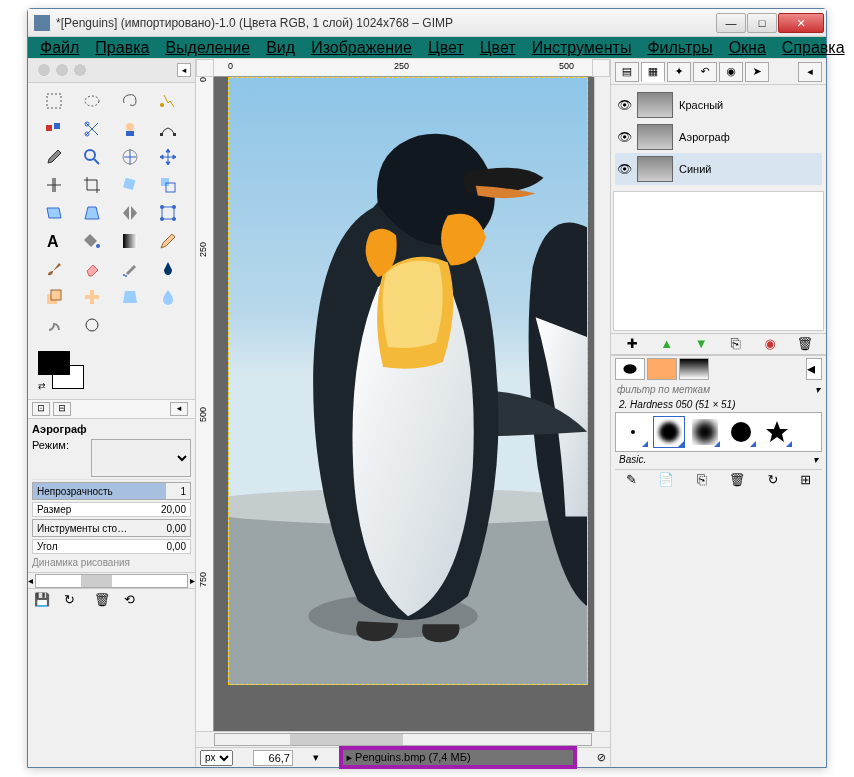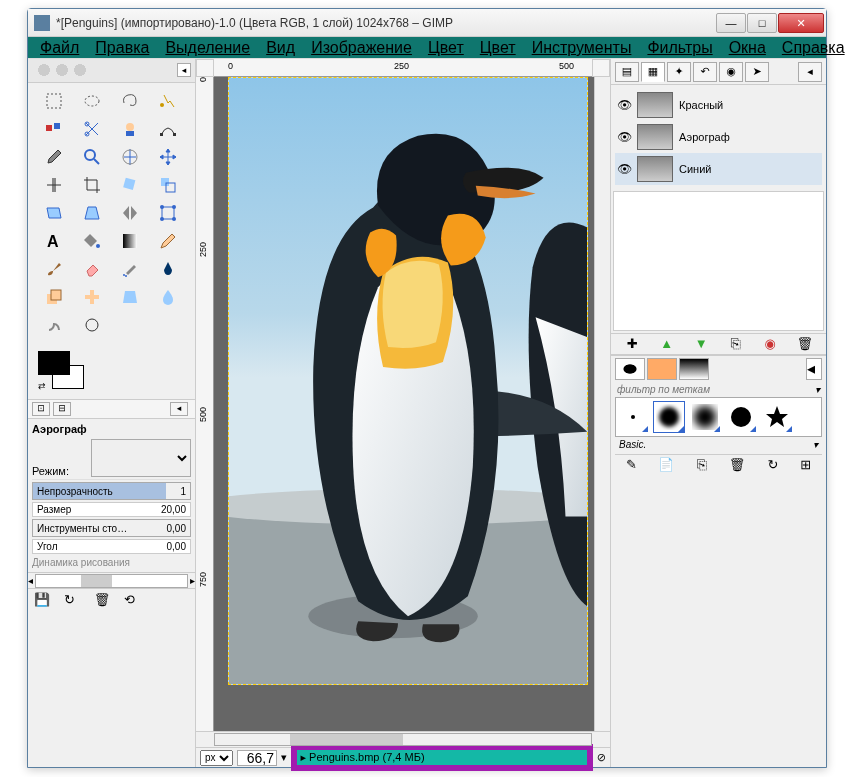--- a/index.html
+++ b/index.html
@@ -33,21 +33,21 @@
 .swatch-bg { position: absolute; left: 14px; top: 14px; width: 32px; height: 24px; background: #fff; border: 1px solid #000; }
 .swatch-fg { position: absolute; left: 0; top: 0; width: 32px; height: 24px; background: #000; border: 1px solid #000; }
 .swatch-reset { position: absolute; left: 0; bottom: 0; width: 10px; height: 10px; font-size: 9px; }
 
 .tool-opts-tabs { height: 20px; display: flex; align-items: center; padding: 0 4px; border-top: 1px solid #ccc; border-bottom: 1px solid #ccc; background: #f5f5f5; }
 .tool-opts-tabs .t { width: 18px; height: 14px; border: 1px solid #aaa; margin-right: 3px; font-size: 9px; text-align: center; }
 .tool-opts-tabs .sp { flex: 1; }
 
 .tool-opts { padding: 2px 4px; font-size: 11px; overflow: hidden; }
 .opt-title { font-weight: bold; padding: 2px 0; }
-.opt-row { display: flex; align-items: flex-end; padding: 2px 0; gap: 22px; border-bottom: 1px solid #e0e0e0; }
+.opt-row { display: flex; align-items: flex-start; padding: 2px 0; gap: 22px; border-bottom: 1px solid #e0e0e0; }
 .opt-row label { flex: 0 0 auto; }
 .opt-row select, .opt-row input { flex: 1; font-size: 11px; border: 1px solid #aaa; height: 16px; padding: 18px 2px; }
 .slider-row { height: 18px; background: linear-gradient(90deg,#a8c0e0 85%,#f0f0f0 85%); padding: 0 4px; display: flex; align-items: center; justify-content: space-between; font-size: 10px; margin: 2px 0; border: 1px solid #aaa; }
 .brush-row { display: flex; align-items: center; gap: 4px; padding: 2px 0; }
 .brush-sw { width: 28px; height: 28px; border: 1px solid #666; background: radial-gradient(circle,#000 8px,#fff 9px); position: relative; }
 .brush-sw::after { content: ""; position: absolute; right: 0; bottom: 0; border: 4px solid transparent; border-right-color: #36c; border-bottom-color: #36c; }
 .val-row { display: flex; justify-content: space-between; padding: 1px 4px; font-size: 10px; border: 1px solid #ccc; margin: 1px 0; background: #fff; }
 
 .left-strip { height: 22px; border-top: 1px solid #ccc; display: flex; align-items: center; padding: 0 6px; gap: 14px; }
 .left-strip .ico { width: 16px; height: 16px; font-size: 13px; cursor: pointer; }
@@ -62,23 +62,23 @@
 .hruler { flex: 1; height: 18px; background: #f5f5f5; border-bottom: 1px solid #999; font-size: 9px; position: relative; overflow: hidden; }
 .hruler span { position: absolute; top: 2px; }
 .canvas-row { flex: 1; display: flex; overflow: hidden; }
 .vruler { width: 18px; background: #f5f5f5; border-right: 1px solid #999; font-size: 9px; position: relative; }
 .vruler span { position: absolute; left: 2px; writing-mode: vertical-lr; transform: rotate(180deg); }
 .canvas-area { flex: 1; background: #666; position: relative; overflow: hidden; }
 .canvas { position: absolute; left: 14px; top: 0; width: 360px; height: 608px; background: #b8d8e8; border: 1px dashed #fc0; }
 .canvas svg { width: 100%; height: 100%; display: block; }
 .vscroll { width: 16px; background: #f0f0f0; border-left: 1px solid #ccc; }
 
-.statusbar { height: 20px; border-top: 1px solid #ccc; display: flex; align-items: center; font-size: 11px; padding: 0 4px; gap: 4px; }
+.statusbar { height: 20px; border-top: 1px solid #ccc; display: flex; align-items: center; font-size: 11px; padding: 0 4px; gap: 20px; }
 .statusbar select { font-size: 10px; height: 16px; }
-.statusbar .zoom { width: 40px; height: 16px; border: 1px solid #aaa; font-size: 14px; text-align: right; padding: 0 2px; }
+.statusbar .zoom { width: 40px; height: 16px; border: 1px solid #aaa; font-size: 11px; text-align: right; padding: 0 2px; }
 
 .center-hscroll { height: 16px; border-top: 1px solid #ccc; display: flex; }
 .center-hscroll .tr { flex: 1; border: 1px solid #aaa; background: #f0f0f0; position: relative; margin: 1px 18px 1px 18px; }
 .center-hscroll .thumb { position: absolute; left: 20%; width: 30%; height: 100%; background: #ccc; }
 
 .right-panel { width: 216px; background: #f0f0f0; border-left: 1px solid #ccc; display: flex; flex-direction: column; }
 .dock-tabs { height: 26px; display: flex; align-items: center; padding: 0 4px; gap: 2px; border-bottom: 1px solid #ccc; }
 .dock-tab { width: 24px; height: 20px; border: 1px solid #aaa; background: #f5f5f5; cursor: pointer; display: flex; align-items: center; justify-content: center; font-size: 11px; }
 .dock-tab.active { background: #fff; border-bottom: 1px solid #fff; }
 
@@ -471,21 +471,21 @@
       </div>
       <div class="center-hscroll">
           <div class="tr">
             <div class="thumb"></div>
           </div>
         </div>
       <div class="statusbar">
         <select><option>px</option></select>
         <input class="zoom" value="66,7" style="">
         <span>▾</span>
-        <span style="flex:1;border:6px solid #a21caf;padding:1px 4px;background:#14b8a6">▸ <span>Penguins.bmp (7,4 МБ)</span></span>
+        <span style="flex:1;border:4px solid #a21caf;padding:1px 4px;background:#737373">▸ <span>Penguins.bmp (7,4 МБ)</span></span>
         <span>⊘</span>
       </div>
     </div>
 
     <div class="right-panel">
       <div class="dock-tabs">
         <div class="dock-tab">▤</div>
         <div class="dock-tab active">▦</div>
         <div class="dock-tab">✦</div>
         <div class="dock-tab">↶</div>
@@ -530,20 +530,21 @@
           <div class="bd-tab" style="background:radial-gradient(#000 6px,#fff 7px)"></div>
           <div class="bd-tab a"></div>
           <div class="bd-tab" style="background:linear-gradient(#000,#fff)"></div>
           <div style="flex:1"></div>
           <div class="bd-tab" style="width:16px">◂</div>
         </div>
         <div class="filter-row">
           <input placeholder="фильтр по меткам" style="">
           <span>▾</span>
         </div>
+        <div class="brush-name">2. Hardness 050 (51 × 51)</div>
         <div class="brush-grid">
           <div class="bg-item">
               <svg width="20" height="20">
                 <circle cx="10" cy="10" r="2" fill="#000"></circle>
               </svg>
             </div>
           <div class="bg-item sel">
               <svg width="26" height="26">
                 <circle cx="13" cy="13" r="10" fill="#000" filter="blur(2px)"></circle>
               </svg>

